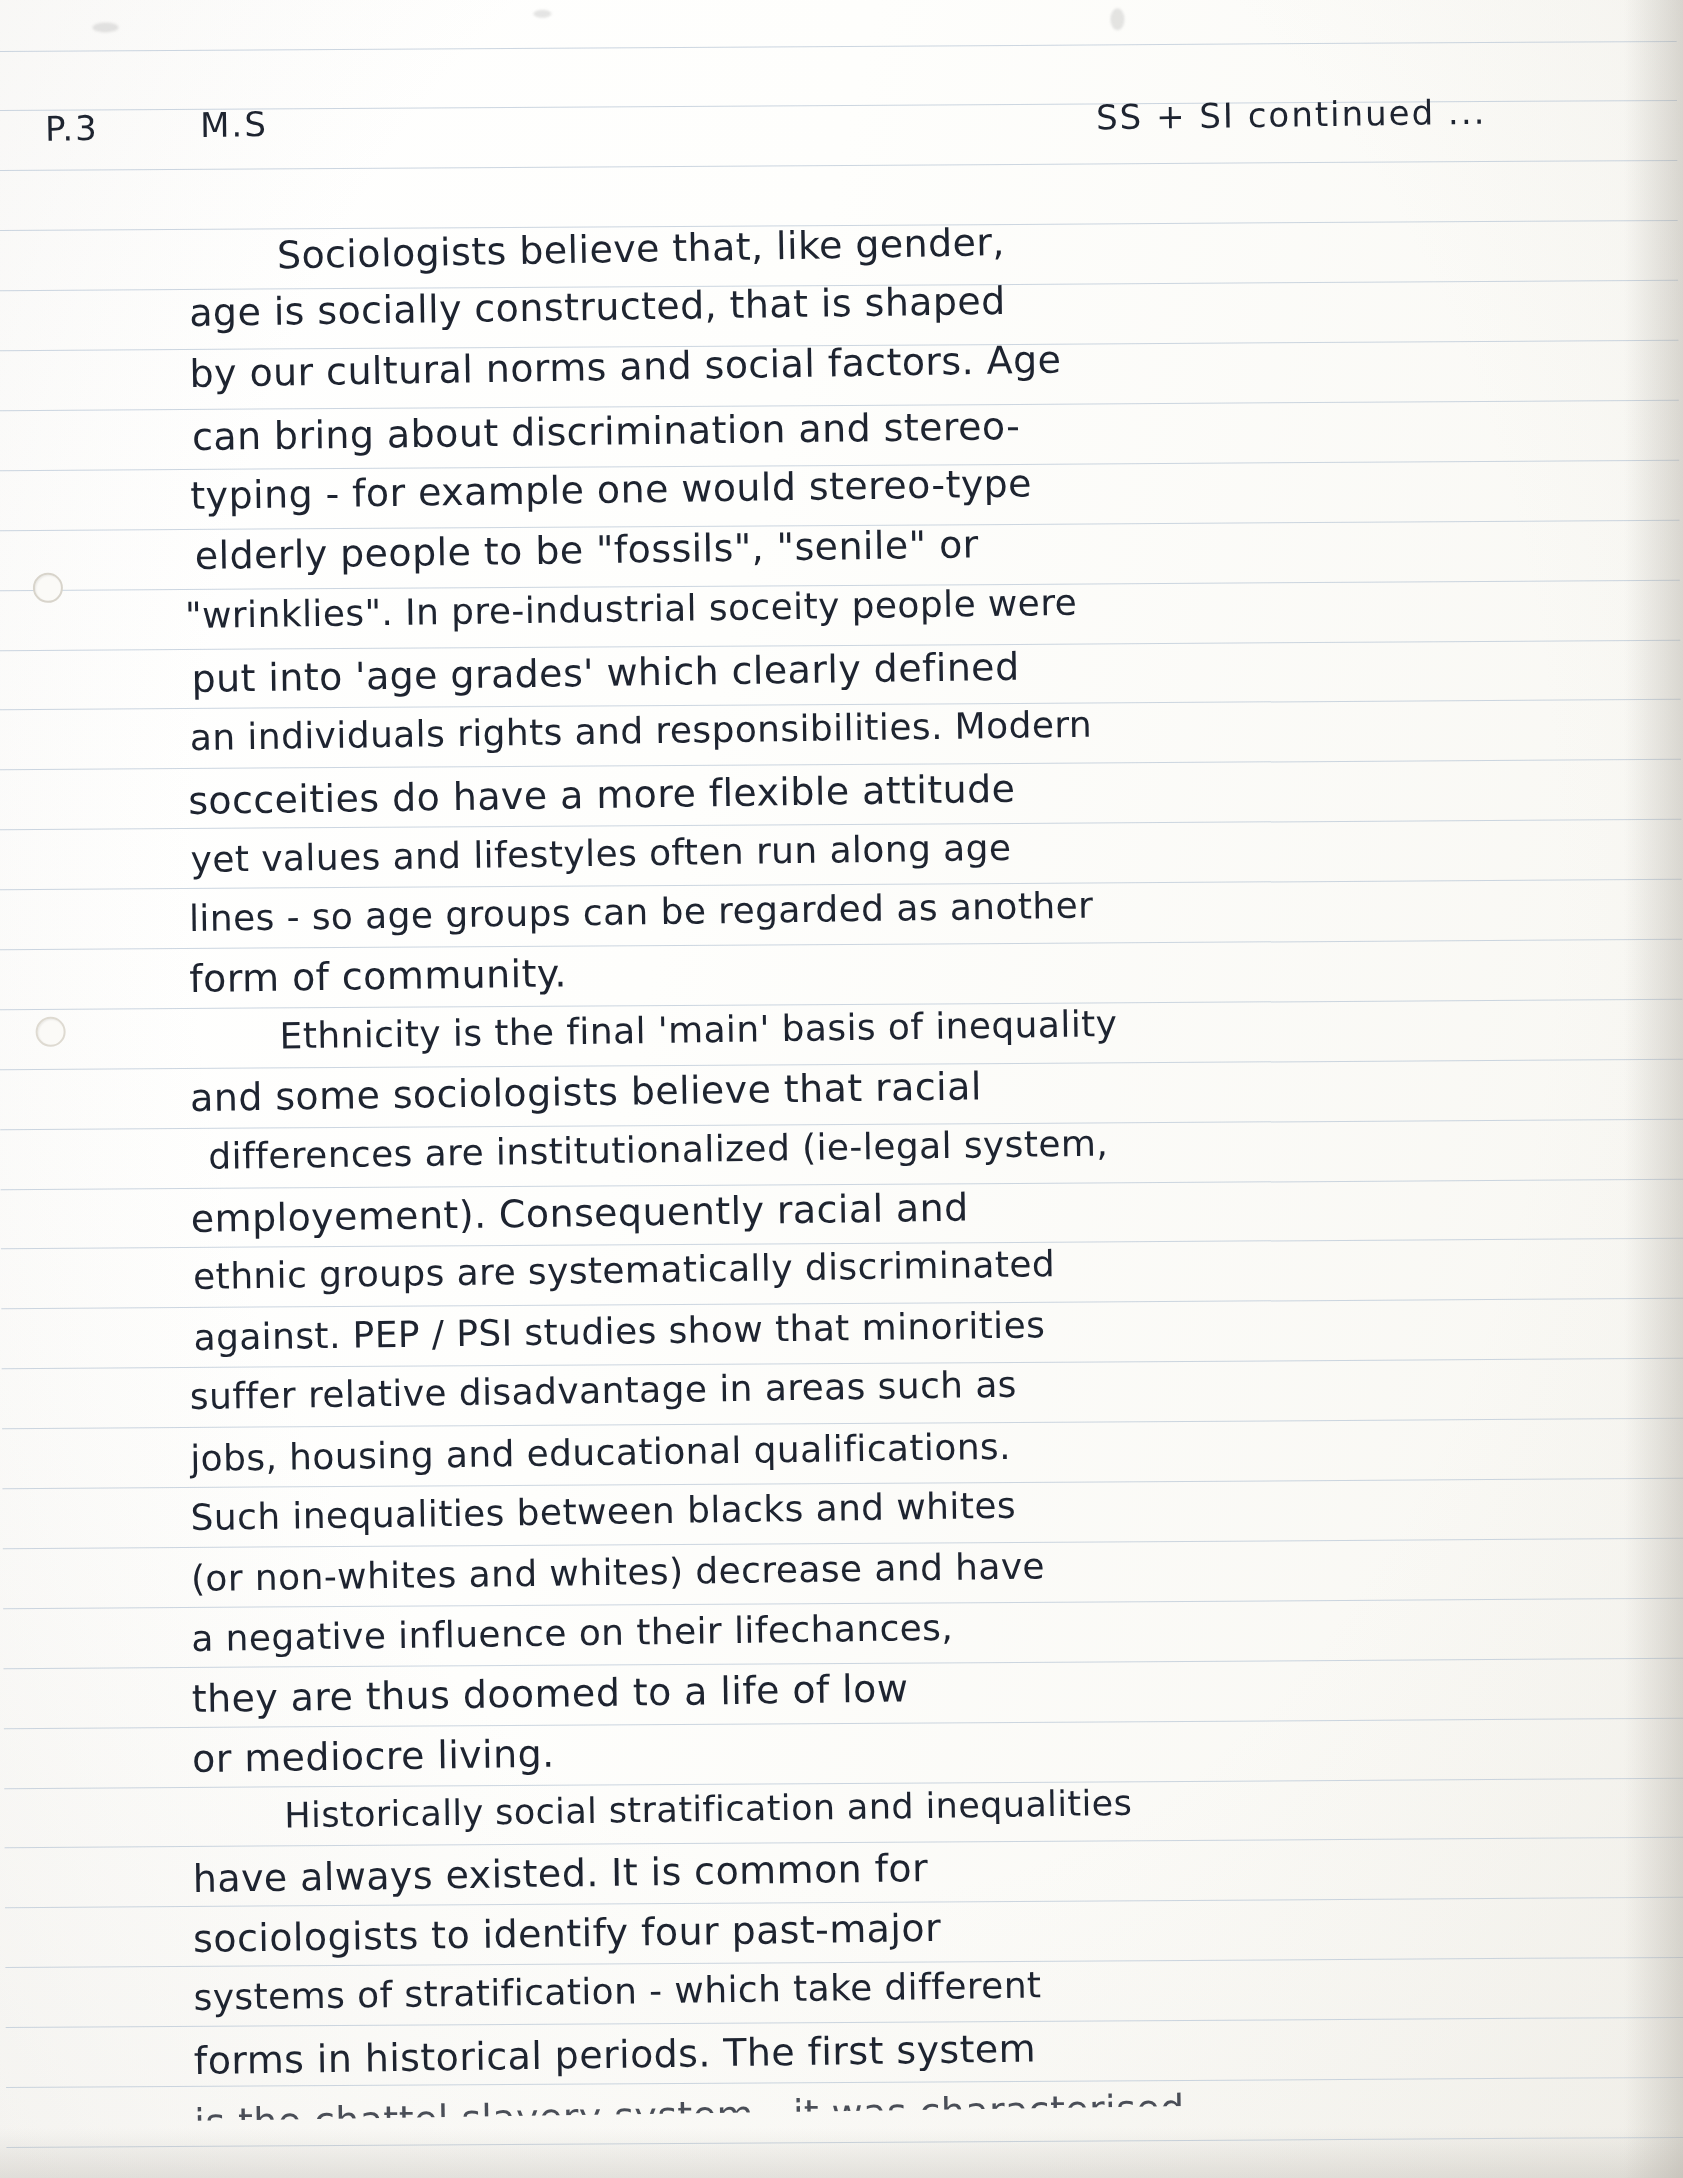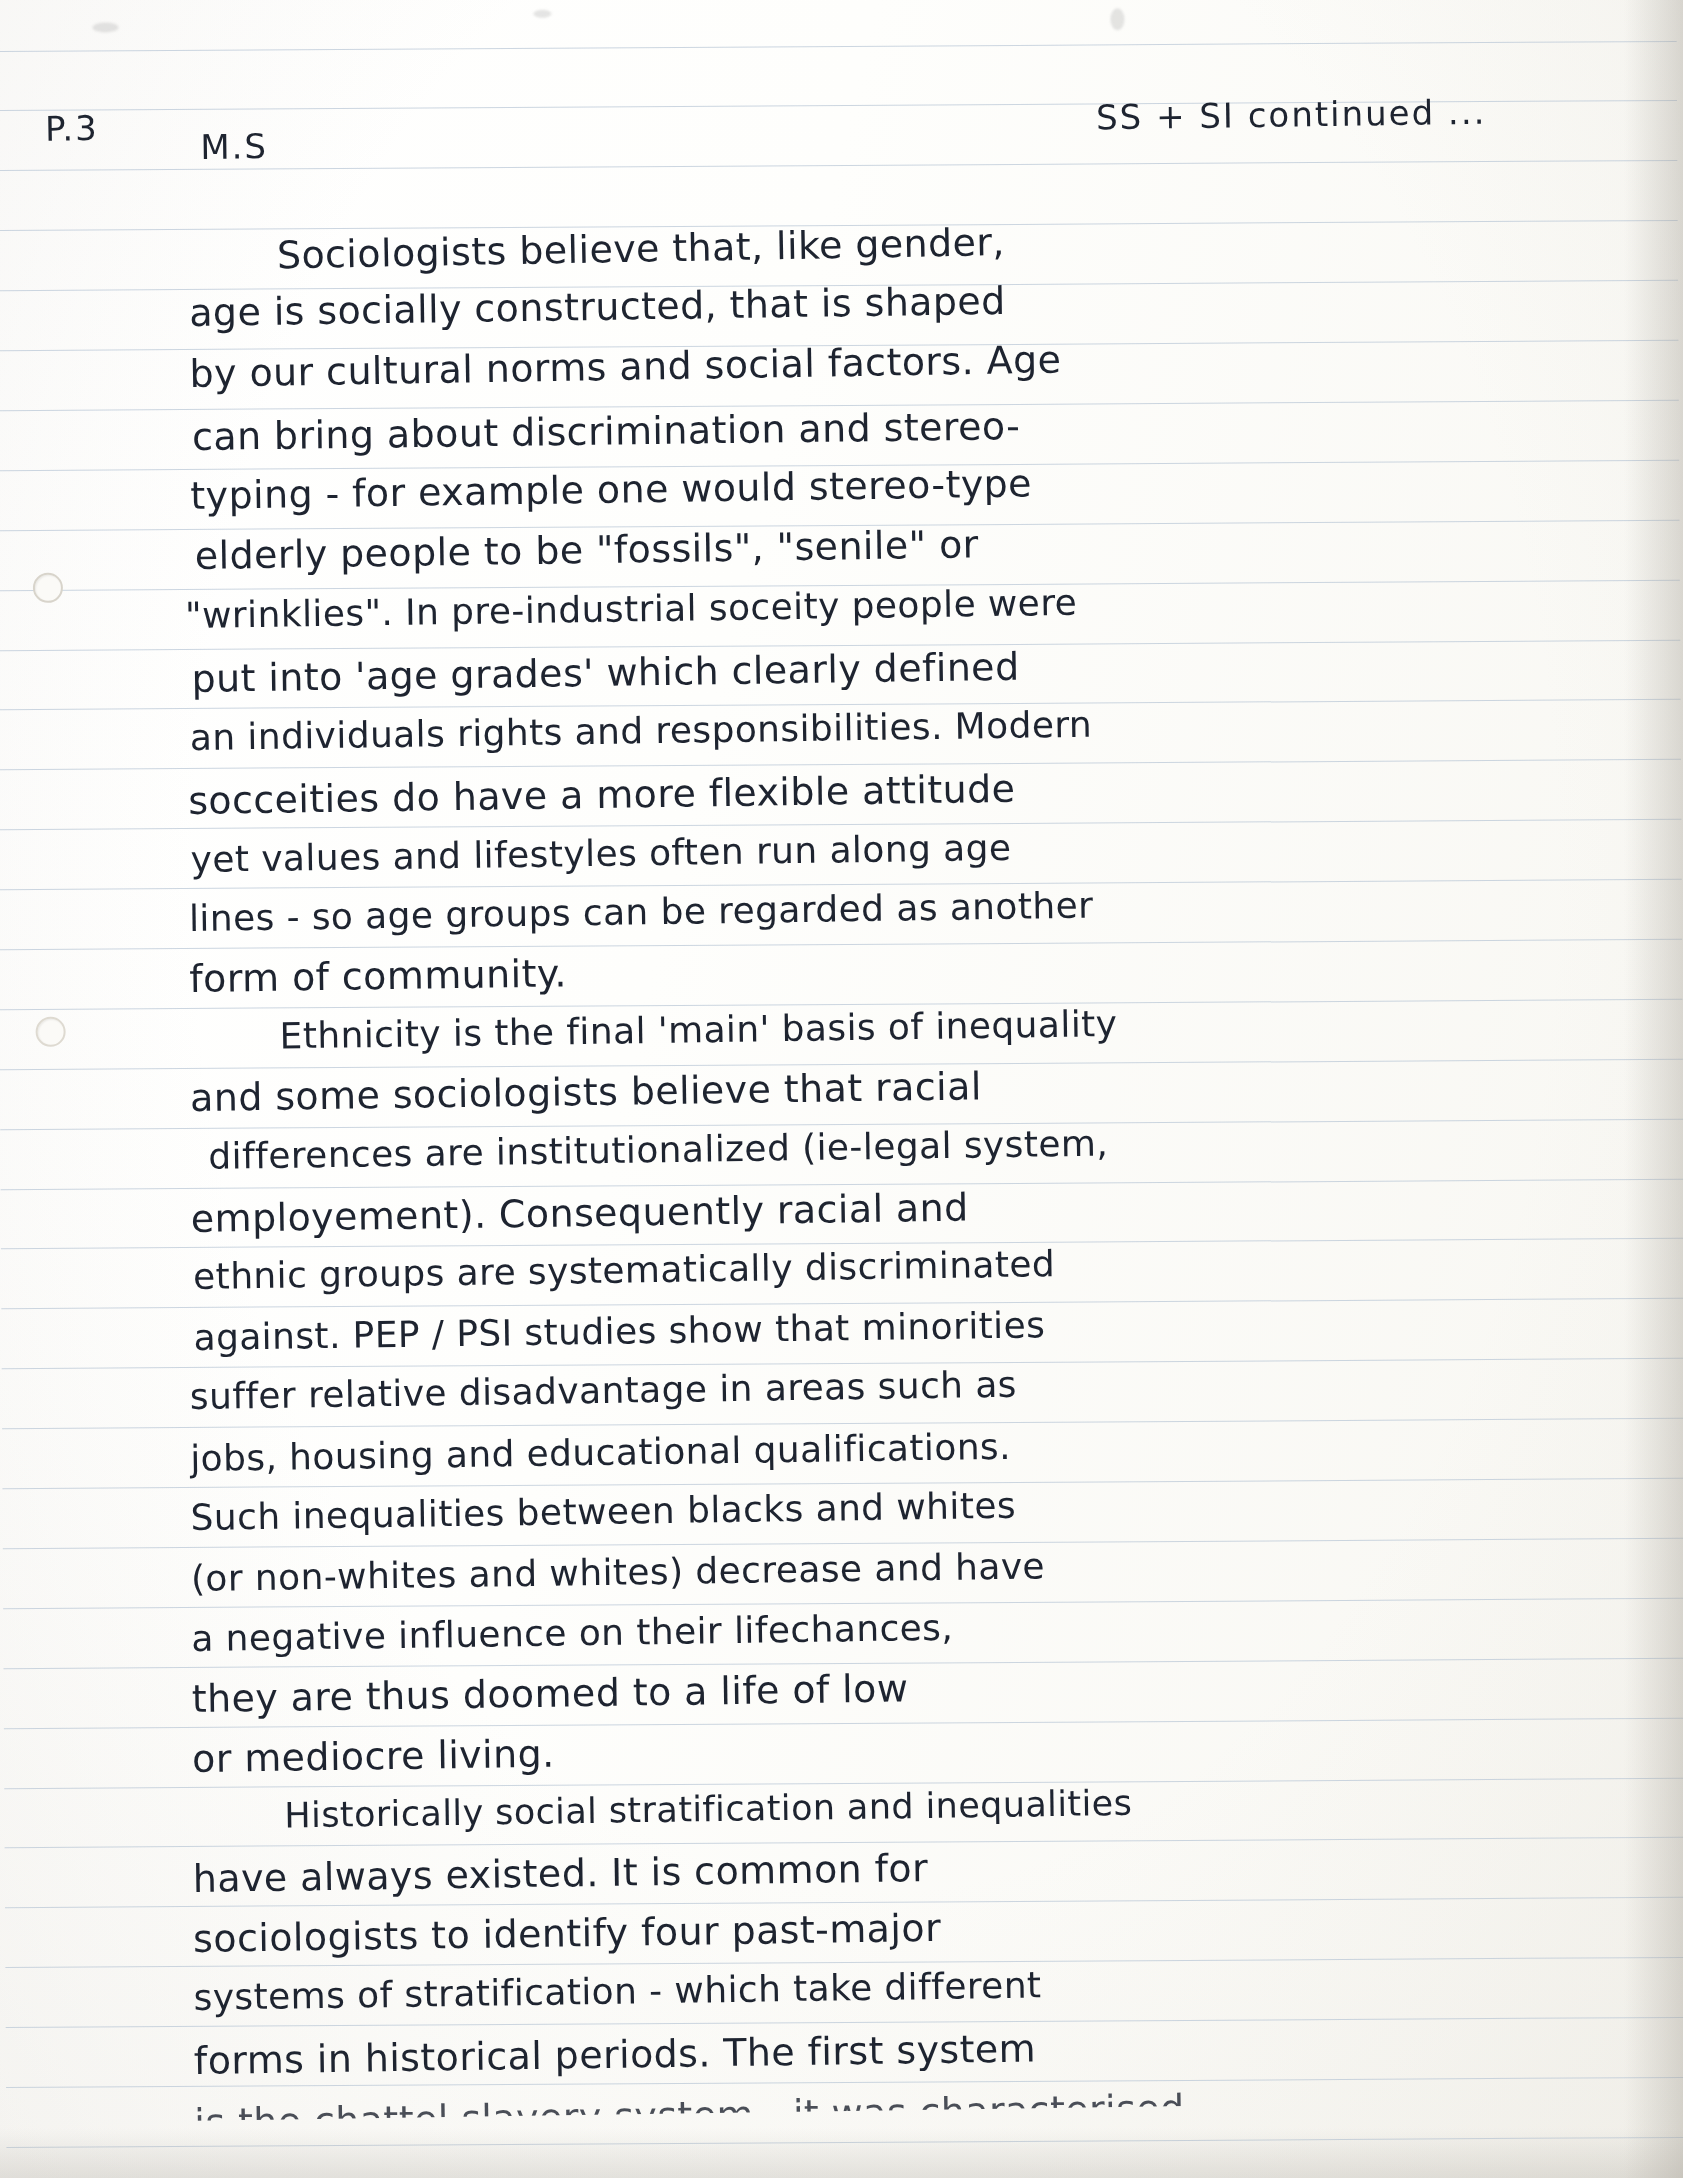--- a/index.html
+++ b/index.html
@@ -147,21 +147,21 @@
       </div>
 
     <div class="hole" style="left:36px; top:568px;"></div>
     <div class="hole" style="left:36px; top:1012px; border-color:#dedad1;"></div>
 
     <div class="smudge" style="left:99px; top:18px; width:26px; height:10px;"></div>
     <div class="smudge" style="left:540px; top:8px; width:18px; height:8px;"></div>
     <div class="smudge" style="left:1117px; top:10px; width:14px; height:22px;"></div>
 
     <div class="hand hdr" style="left:51px; top:104px; transform:rotate(-0.6deg);text-align:right;">P.3</div>
-    <div class="hand hdr" style="left:206px; top:123px; transform:rotate(-0.4deg);">M.S</div>
+    <div class="hand hdr" style="left:206px; top:101px; transform:rotate(-0.4deg);">M.S</div>
     <div class="hand hdr" style="left:1102px; top:99px; transform:rotate(-0.5deg);">SS + SI continued ...</div>
 
     <div class="hand line" style="left:282px; top:230px; transform:rotate(-0.7deg);">Sociologists believe that, like gender,</div>
     <div class="hand line" style="left:194px; top:287px; transform:rotate(-0.5deg);">age is socially constructed, that is shaped</div>
     <div class="hand line" style="left:194px; top:348px; transform:rotate(-0.6deg);">by our cultural norms and social factors. Age</div>
     <div class="hand line" style="left:196px; top:411px; transform:rotate(-0.4deg);">can bring about discrimination and stereo-</div>
     <div class="hand line" style="left:194px; top:470px; transform:rotate(-0.5deg);">typing - for example one would stereo-type</div>
     <div class="hand line" style="left:198px; top:530px; transform:rotate(-0.5deg);">elderly people to be "fossils", "senile" or</div>
     <div class="hand line" style="left:188px; top:591px; transform:rotate(-0.5deg); font-size:36px;">"wrinklies". In pre-industrial soceity people were</div>
     <div class="hand line" style="left:194px; top:653px; transform:rotate(-0.5deg);">put into 'age grades' which clearly defined</div>

